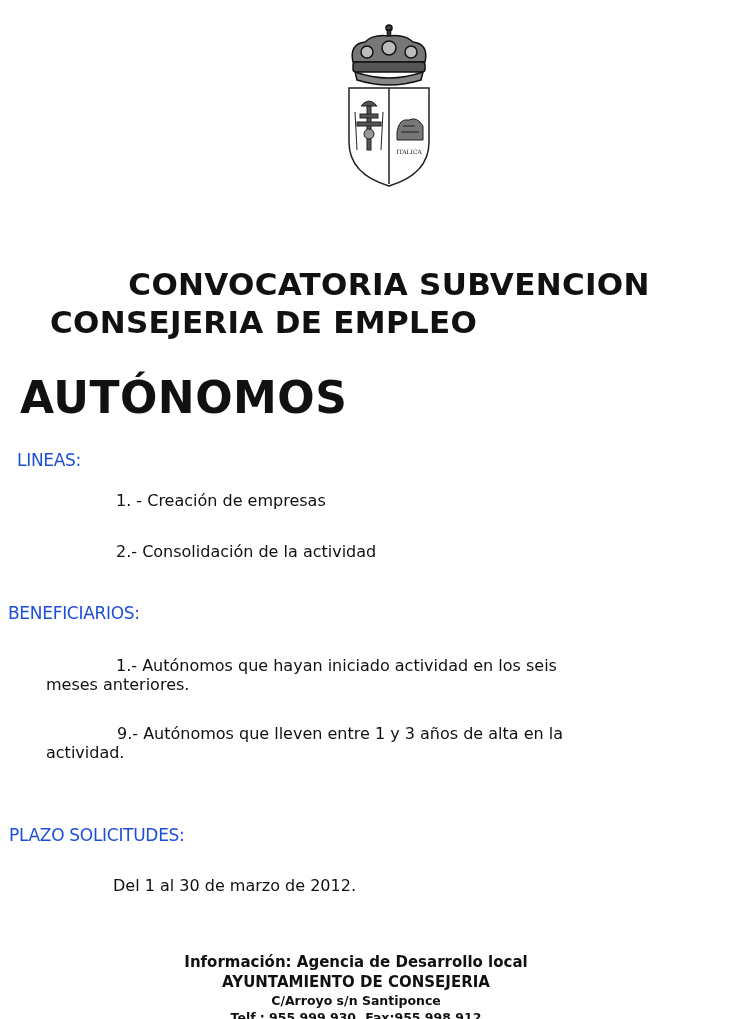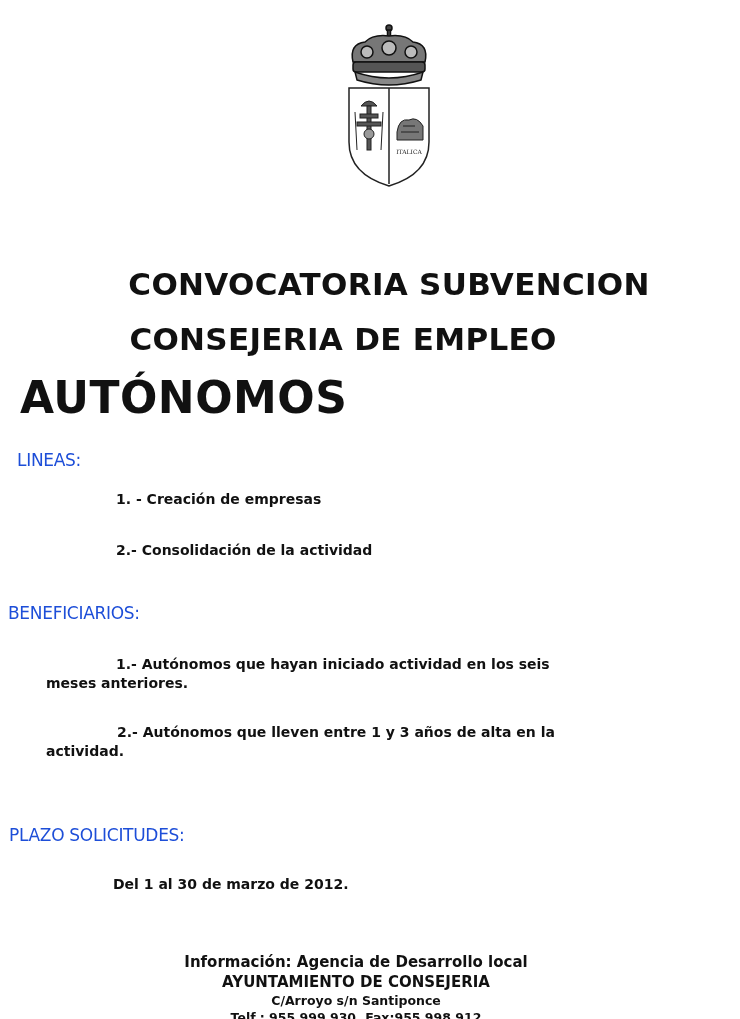--- a/index.html
+++ b/index.html
@@ -4,24 +4,24 @@
   <style>
     html, body { margin: 0; padding: 0; background: #ffffff; }
     body {
       width: 740px; height: 1019px; position: relative; overflow: hidden;
       font-family: "DejaVu Sans", "Liberation Sans", sans-serif;
       color: #111111;
     }
     .abs { position: absolute; white-space: nowrap; margin-top: 20px; }
     #crest { left: 343px; top: 2px; width: 92px; height: 166px; }
     .title1 { left: 0; width: 740px; top: 246px; text-align: center; font-weight: bold; font-size: 31px; letter-spacing: 0.3px; padding-left: 38px; box-sizing: border-box; }
-    .title2 { left: 0; width: 636px; top: 301px; text-align: center; font-weight: bold; font-size: 31px; letter-spacing: 0.3px; padding-left: 50px; box-sizing: border-box; }
+    .title2 { left: 0; width: 636px; top: 284px; font-weight: bold; font-size: 31px; letter-spacing: 0.3px; padding-left: 50px; box-sizing: border-box; }
     .title3 { left: 0; width: 740px; top: 352px; font-weight: bold; font-size: 44px; letter-spacing: 0.5px; padding-left: 20px; box-sizing: border-box; }
     .section-label { font-size: 17px; font-weight: normal; color: #1d4ed8; letter-spacing: -0.3px; }
-    .item { font-size: 14px; font-weight: bold; }
+    .item { font-size: 16px; font-weight: normal; }
     .footer { left: 0; width: 684px; text-align: center; font-weight: bold; padding-left: 28px; box-sizing: border-box; }
   </style>
 </head>
 <body>
 
 <div id="crest" class="abs">
   <svg width="92" height="166" viewBox="0 0 92 166">
 
     <g fill="#444" stroke="#111" stroke-width="1.5">
       <circle cx="46" cy="6" r="3"></circle>
@@ -60,21 +60,21 @@
 <div class="abs title2">CONSEJERIA DE EMPLEO</div>
 <div class="abs title3">AUTÓNOMOS</div>
 
 <div class="abs section-label" style="left:17px; top:430px;">LINEAS:</div>
 <div class="abs item" style="left:116px; top:471px;">1. - Creación de empresas</div>
 <div class="abs item" style="left:116px; top:522px;">2.- Consolidación de la actividad</div>
 
 <div class="abs section-label" style="left:8px; top:583px;">BENEFICIARIOS:</div>
 <div class="abs item" style="left:116px; top:636px;">1.-  Autónomos que hayan iniciado actividad en los seis</div>
 <div class="abs item" style="left:46px; top:655px;">meses anteriores.</div>
-<div class="abs item" style="left:117px; top:704px;">2.- Autónomos que lleven entre 1 y 3 años de alta en la</div>
+<div class="abs item" style="left:117px; top:704px;">9.- Autónomos que lleven entre 1 y 3 años de alta en la</div>
 <div class="abs item" style="left:46px; top:723px;">actividad.</div>
 
 <div class="abs section-label" style="left:9px; top:805px;">PLAZO SOLICITUDES:</div>
 <div class="abs item" style="left:113px; top:856px;">Del 1 al  30 de marzo de  2012.</div>
 
 <div class="abs footer" style="top:933px; font-size:15px;">Información: Agencia de Desarrollo local</div>
 <div class="abs footer" style="top:953px; font-size:15px;">AYUNTAMIENTO DE CONSEJERIA</div>
 <div class="abs footer" style="top:973px; font-size:12.5px;">C/Arroyo s/n  Santiponce</div>
 <div class="abs footer" style="top:990px; font-size:12.5px;">Telf.: 955 999 930. Fax:955 998 912</div>
 

